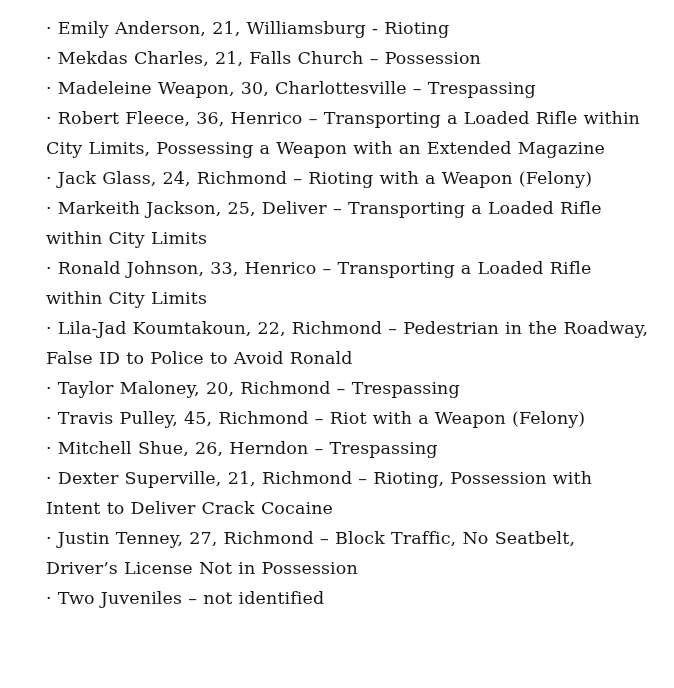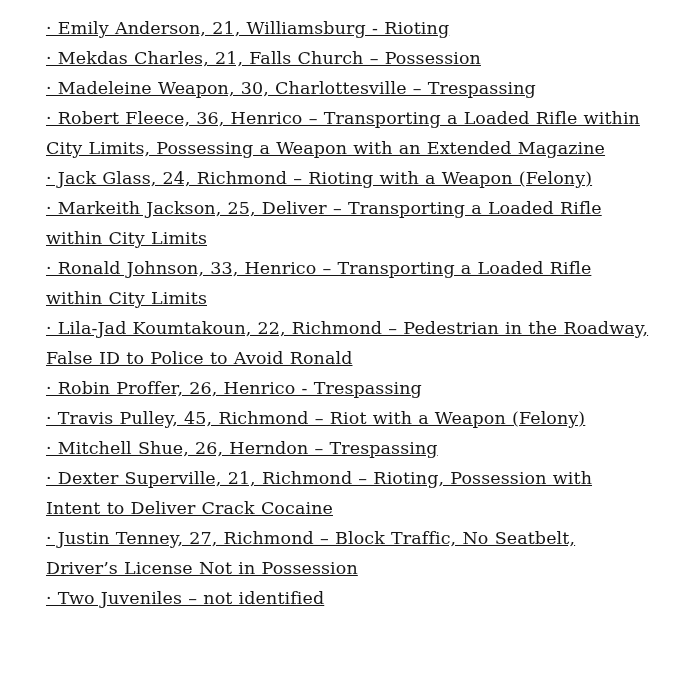--- a/index.html
+++ b/index.html
@@ -20,34 +20,33 @@
     padding: 13px 22px 0 46px;
   }
   .doc p.line {
     margin: 0;
     padding: 0;
     font-size: 17.5px;
     line-height: 30px;
     letter-spacing: 0.1px;
     word-spacing: 0.5px;
     text-align: left;
-    text-decoration: underline;
   }
 </style>
 </head>
 <body>
 
 <main class="doc">
   <p class="line">· Emily Anderson, 21, Williamsburg - Rioting</p>
   <p class="line">· Mekdas Charles, 21, Falls Church – Possession</p>
   <p class="line">· Madeleine Weapon, 30, Charlottesville – Trespassing</p>
   <p class="line">· Robert Fleece, 36, Henrico – Transporting a Loaded Rifle within City Limits, Possessing a Weapon with an Extended Magazine</p>
   <p class="line">· Jack Glass, 24, Richmond – Rioting with a Weapon (Felony)</p>
   <p class="line">· Markeith Jackson, 25, Deliver – Transporting a Loaded Rifle within City Limits</p>
   <p class="line">· Ronald Johnson, 33, Henrico – Transporting a Loaded Rifle within City Limits</p>
   <p class="line">· Lila-Jad Koumtakoun, 22, Richmond – Pedestrian in the Roadway, False ID to Police to Avoid Ronald</p>
-  <p class="line">· Robin Proffer, 26, Henrico - Trespassing</p>
+  <p class="line">· Taylor Maloney, 20, Richmond – Trespassing</p>
   <p class="line">· Travis Pulley, 45, Richmond – Riot with a Weapon (Felony)</p>
   <p class="line">· Mitchell Shue, 26, Herndon – Trespassing</p>
   <p class="line">· Dexter Superville, 21, Richmond – Rioting, Possession with Intent to Deliver Crack Cocaine</p>
   <p class="line">· Justin Tenney, 27, Richmond – Block Traffic, No Seatbelt, Driver’s License Not in Possession</p>
   <p class="line">· Two Juveniles – not identified</p>
 </main>
 
 </body></html>

